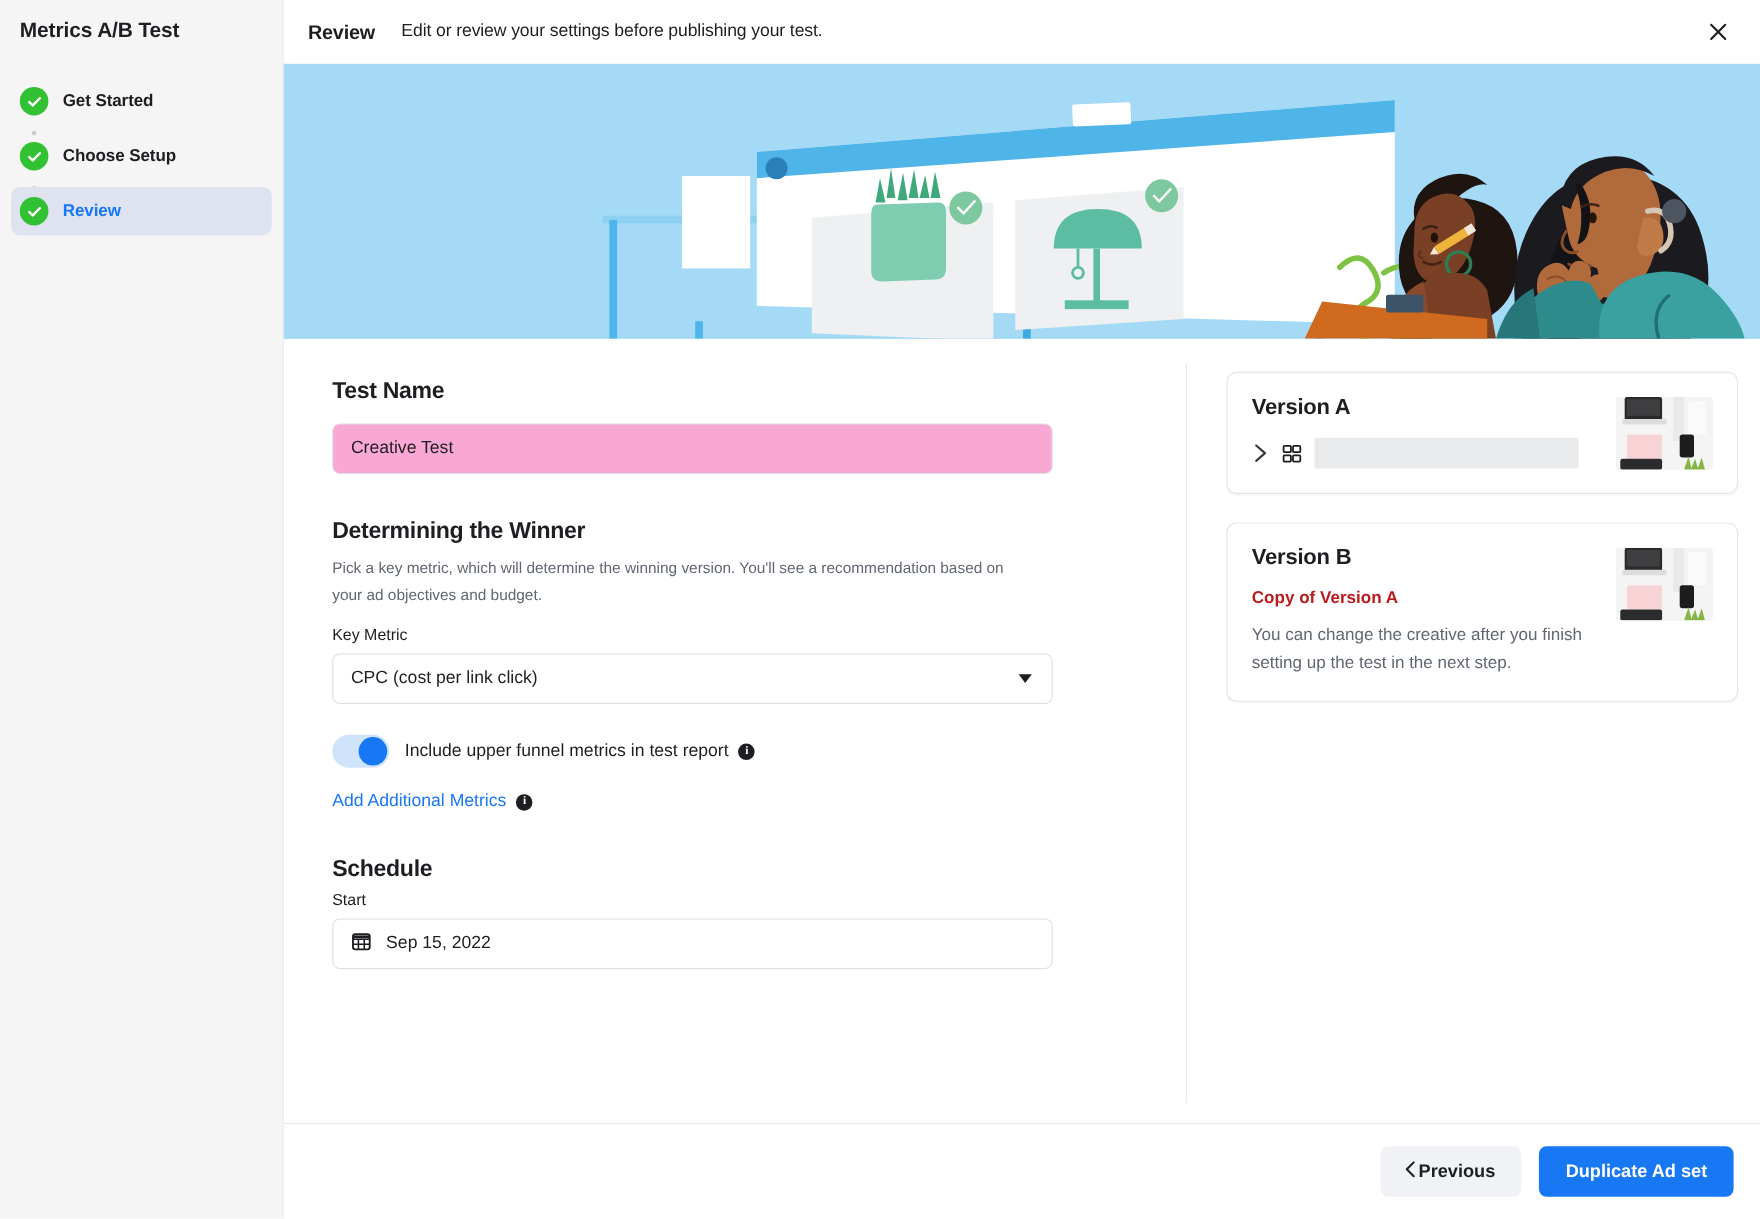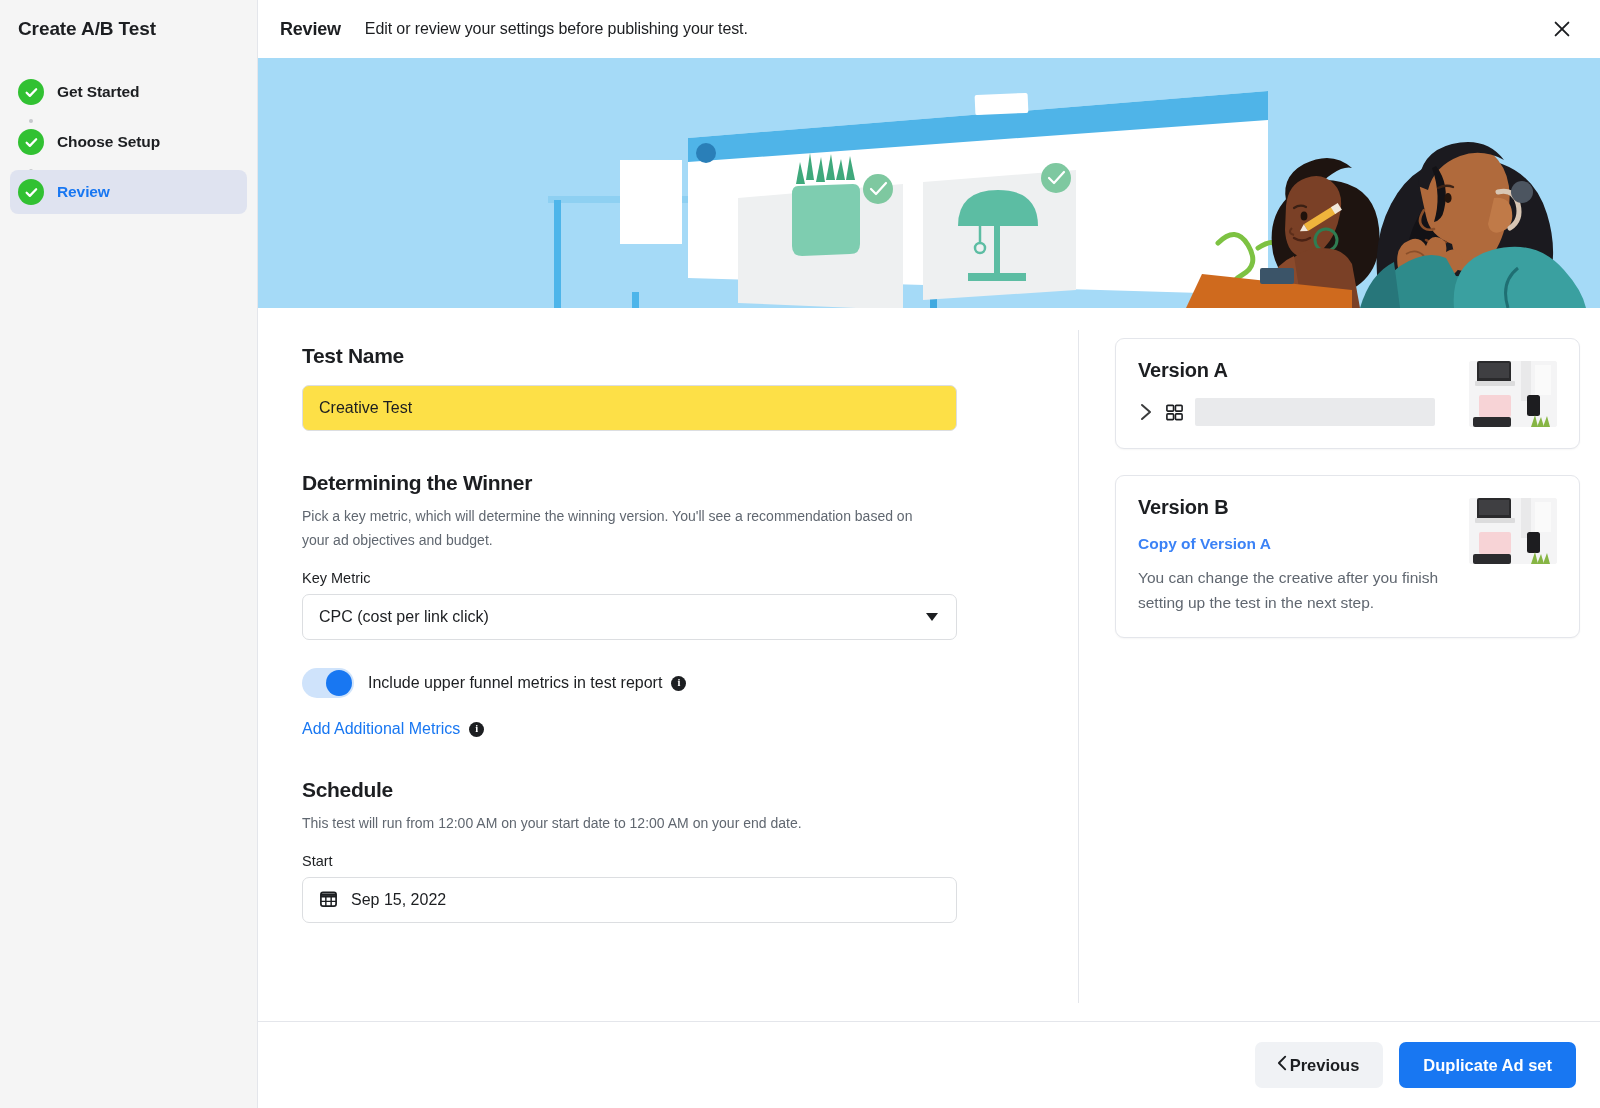--- a/index.html
+++ b/index.html
@@ -175,21 +175,21 @@
   .field-label {
     font-size: 14.5px;
     font-weight: normal;
     color: #1c1e21;
     margin-bottom: 8px;
   }
   .text-input {
     height: 46px;
     border: 1px solid #dcdee1;
     border-radius: 7px;
-    background: #fde047;
+    background: #f9a8d4;
     display: flex;
     align-items: center;
     padding: 0 16px;
     font-size: 16px;
     color: #1c1e21;
     width: 655px;
     max-width: 100%;
   }
   .select-input {
     height: 46px;
@@ -314,21 +314,21 @@
   .redacted {
     height: 28px;
     background: #e9eaec;
     border-radius: 2px;
     flex: 1 1 auto;
     max-width: 240px;
   }
   .card-sub {
     font-size: 15.5px;
     font-weight: bold;
-    color: #3b82f6;
+    color: #b91c1c;
     margin-bottom: 12px;
   }
   .card-text {
     font-size: 15.5px;
     color: #606770;
     line-height: 1.62;
     max-width: 335px;
   }
   .thumb {
     position: absolute;
@@ -373,21 +373,21 @@
     background: #1877f2;
     color: #ffffff;
   }
 </style>
 </head>
 <body>
 
 <div id="app">
 
   <aside class="sidebar">
-    <div class="sidebar-title">Create A/B Test</div>
+    <div class="sidebar-title">Metrics A/B Test</div>
 
     <div class="steps">
 
       <div class="connector" style="top:44px;">
         <div class="dot"></div>
         <div class="dot"></div>
       </div>
 
       <div class="connector" style="top:94px;">
         <div class="dot"></div>
@@ -568,21 +568,20 @@
         </div>
 
         <div class="link-row">
           <span class="link">Add Additional Metrics</span>
           <span class="info-icon">i</span>
         </div>
 
         <div class="spacer-40"></div>
 
         <h2 class="section tight">Schedule</h2>
-        <p class="section-desc">This test will run from 12:00 AM on your start date to 12:00 AM on your end date.</p>
 
         <div class="field-label">Start</div>
         <div class="date-input">
           <span>
             <svg width="19" height="19" viewBox="0 0 20 20" aria-hidden="true">
               <rect x="2" y="3.5" width="16" height="14.5" rx="2.2" fill="none" stroke="#1c1e21" stroke-width="1.8"></rect>
               <path d="M2 8.2 H18 M7.2 8.2 V18 M12.8 8.2 V18 M2 13 H18" stroke="#1c1e21" stroke-width="1.5"></path>
               <path d="M2 6 H18" stroke="#1c1e21" stroke-width="2.6"></path>
             </svg>
           </span>

